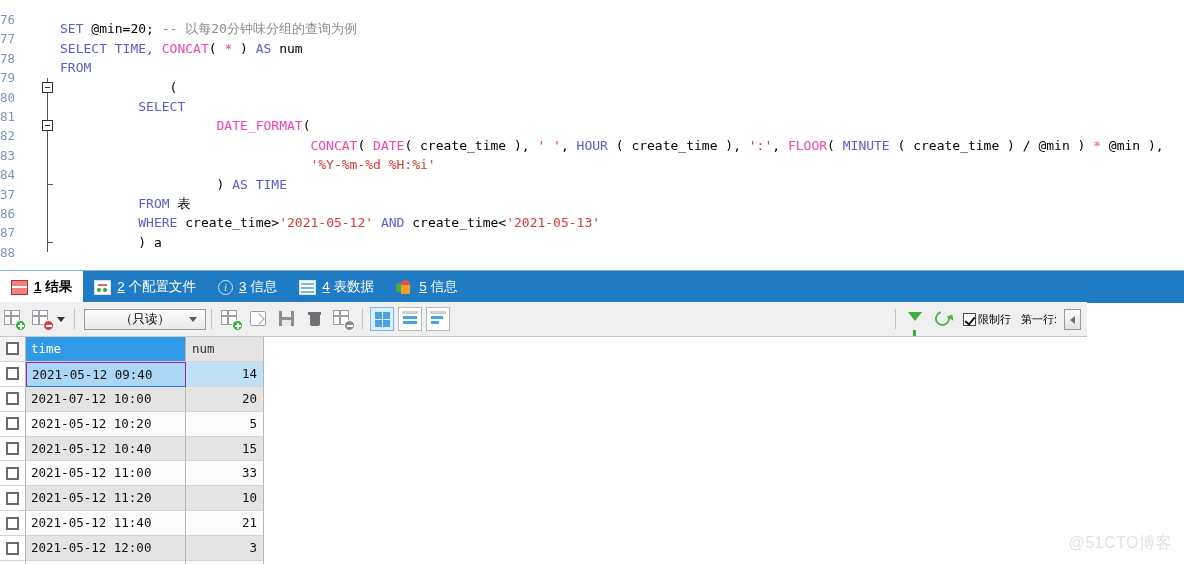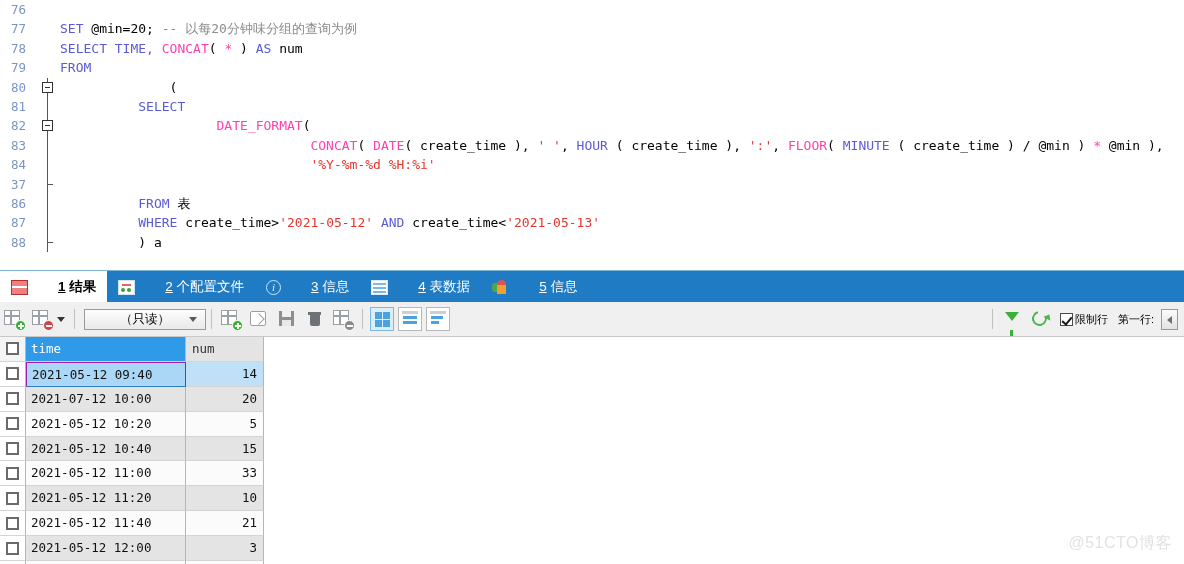--- a/index.html
+++ b/index.html
@@ -28,23 +28,23 @@
     position: relative;
     height: 19.4px;
     line-height: 19.4px;
     white-space: pre;
     font-family: "DejaVu Sans Mono", monospace;
     font-size: 13px;
   }
   .gutter-num {
     position: absolute;
     left: 0;
-    top: 0;
+    top: 10px;
     width: 26px;
-    text-align: right;
+    text-align: left;
     color: #7a95c4;
     font-family: "DejaVu Sans Mono", monospace;
     font-size: 12.5px;
   }
   .fold-col {
     position: absolute;
     left: 40px;
     top: 0;
     width: 16px;
     height: 19.4px;
@@ -106,21 +106,20 @@
   }
   .tab {
     position: relative;
     float: left;
     height: 32px;
     display: flex;
     align-items: center;
     padding: 0 11px;
     box-sizing: border-box;
     cursor: default;
-    gap: 24px;
   }
   .tab.active {
     background: #ffffff;
   }
   .tab-label {
     font-size: 13.5px;
     color: #ffffff;
     white-space: nowrap;
   }
   .tab.active .tab-label {
@@ -222,21 +221,21 @@
   .ic-status .s3 {
     left: 5px; top: 5px;
     width: 9px; height: 9px;
     background: #f0a030;
   }
 
   
   #toolbar {
     position: absolute;
     left: 0; top: 302px;
-    width: 1184px;
+    width: 1087px;
     height: 34px;
     background: #f0f0f0;
     border-bottom: 1px solid #c8c8c8;
     display: flex;
     align-items: center;
   }
   .tb-btn {
     width: 24px; height: 24px;
     margin: 0 2px;
     position: relative;
@@ -623,21 +622,21 @@
 <div id="editor">
     <div class="code-line"><span class="gutter-num">76</span><span class="code-text"></span></div>
     <div class="code-line"><span class="gutter-num">77</span><span class="code-text"><span class="k">SET </span><span class="pl">@min=20; </span><span class="cm">-- 以每20分钟味分组的查询为例</span></span></div>
     <div class="code-line"><span class="gutter-num">78</span><span class="code-text"><span class="k">SELECT </span><span class="k">TIME, </span><span class="fn">CONCAT</span><span class="pl">( </span><span class="fn">*</span><span class="pl"> ) </span><span class="k">AS </span><span class="pl">num</span></span></div>
     <div class="code-line"><span class="gutter-num">79</span><span class="code-text"><span class="k">FROM</span></span></div>
     <div class="code-line"><span class="gutter-num">80</span><span class="fold-col"><i class="fold-line"></i><i class="fold-box"></i></span><span class="code-text">              <span class="pl">(</span></span></div>
     <div class="code-line"><span class="gutter-num">81</span><span class="fold-col"><i class="fold-line"></i></span><span class="code-text">          <span class="k">SELECT</span></span></div>
     <div class="code-line"><span class="gutter-num">82</span><span class="fold-col"><i class="fold-line"></i><i class="fold-box"></i></span><span class="code-text">                    <span class="fn">DATE_FORMAT</span><span class="pl">(</span></span></div>
     <div class="code-line"><span class="gutter-num">83</span><span class="fold-col"><i class="fold-line"></i></span><span class="code-text">                                <span class="fn">CONCAT</span><span class="pl">( </span><span class="fn">DATE</span><span class="pl">( create_time ), </span><span class="st">' '</span><span class="pl">, </span><span class="k">HOUR </span><span class="pl">( create_time ), </span><span class="st">':'</span><span class="pl">, </span><span class="fn">FLOOR</span><span class="pl">( </span><span class="k">MINUTE </span><span class="pl">( create_time ) / @min ) </span><span class="fn">*</span><span class="pl"> @min ),</span></span></div>
     <div class="code-line"><span class="gutter-num">84</span><span class="fold-col"><i class="fold-line"></i></span><span class="code-text">                                <span class="st">'%Y-%m-%d %H:%i'</span></span></div>
-    <div class="code-line"><span class="gutter-num">37</span><span class="fold-col"><i class="fold-line"></i><i class="fold-end"></i></span></div>
+    <div class="code-line"><span class="gutter-num">37</span><span class="fold-col"><i class="fold-line"></i><i class="fold-end"></i></span><span class="code-text">                    <span class="pl">) </span><span class="k">AS </span><span class="k">TIME</span></span></div>
     <div class="code-line"><span class="gutter-num">86</span><span class="fold-col"><i class="fold-line"></i></span><span class="code-text">          <span class="k">FROM </span><span class="pl">表</span></span></div>
     <div class="code-line"><span class="gutter-num">87</span><span class="fold-col"><i class="fold-line"></i></span><span class="code-text">          <span class="k">WHERE </span><span class="pl">create_time&gt;</span><span class="st">'2021-05-12'</span><span class="pl"> </span><span class="k">AND </span><span class="pl">create_time&lt;</span><span class="st">'2021-05-13'</span></span></div>
     <div class="code-line"><span class="gutter-num">88</span><span class="fold-col"><i class="fold-line"></i><i class="fold-end"></i></span><span class="code-text">          <span class="pl">) a</span></span></div>
   </div>
 
 <div id="tabbar">
     <div class="tab active">
       <span class="tab-icon ic-results">
         <i class="r1"></i>
         <i class="r2"></i>

